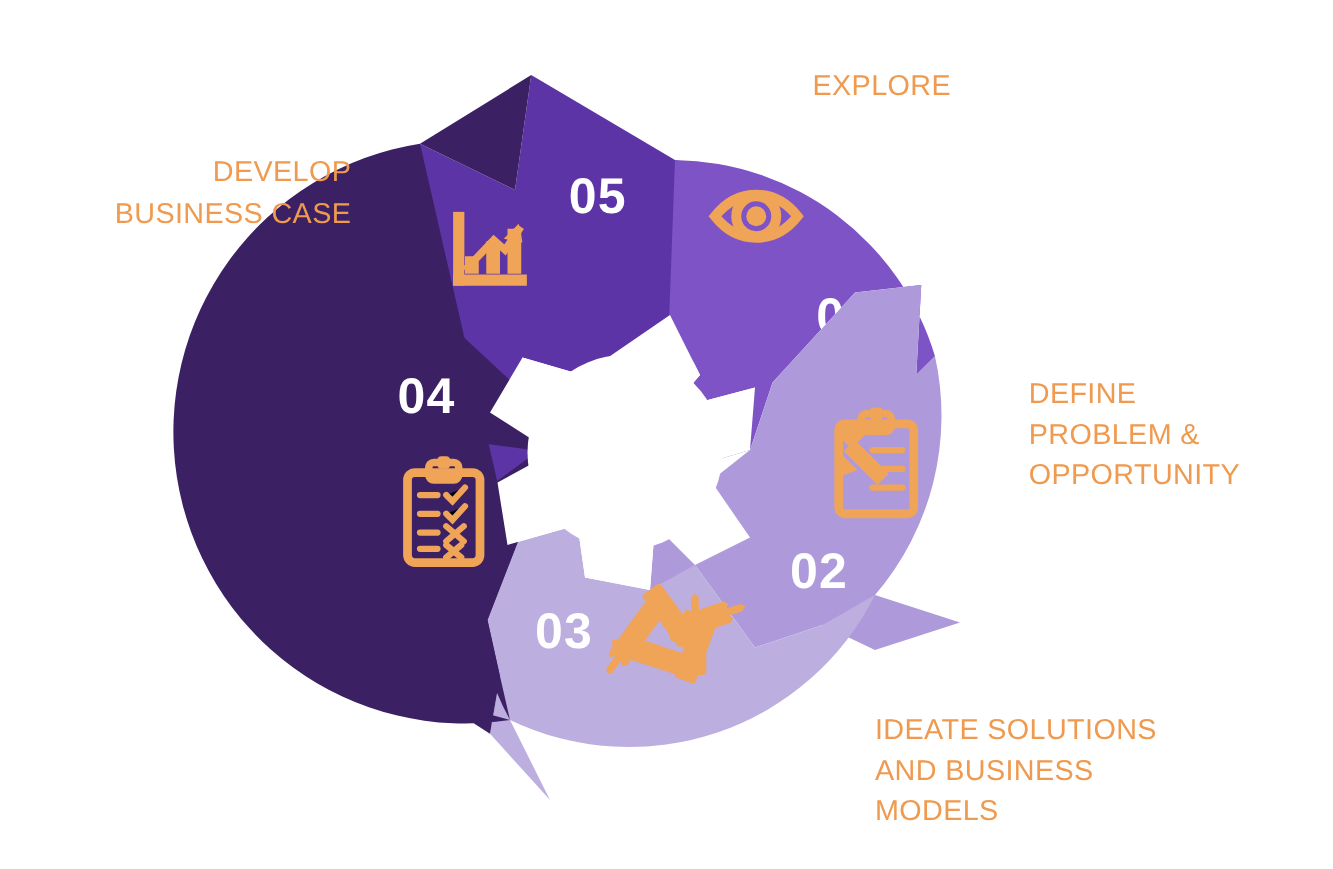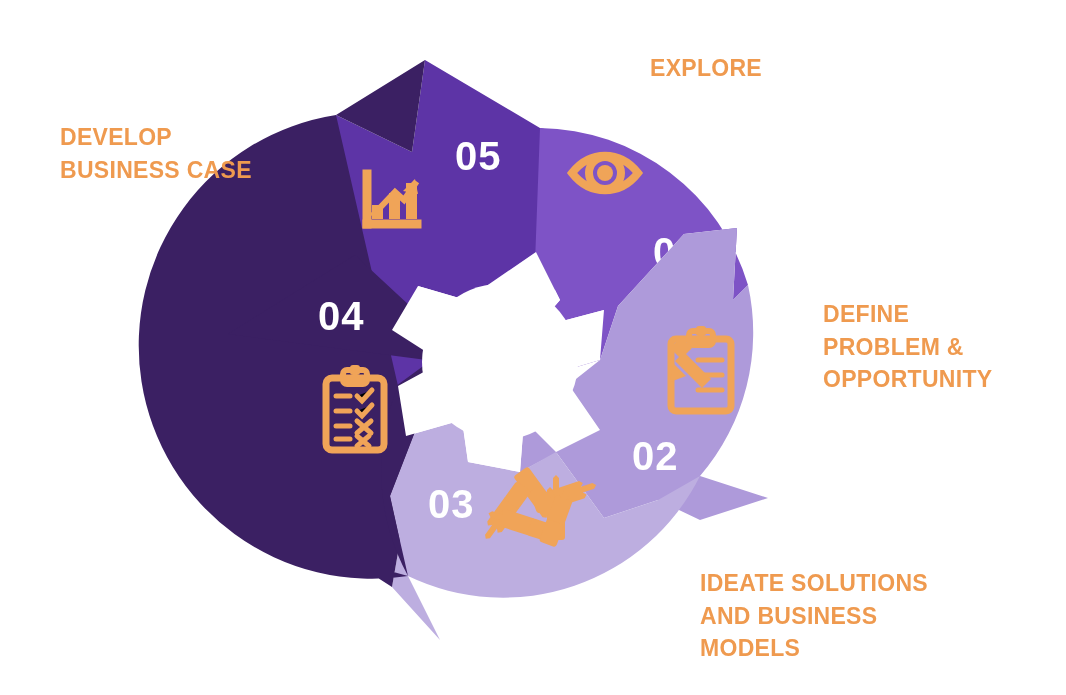--- a/index.html
+++ b/index.html
@@ -8,31 +8,31 @@
     background:#ffffff;
     font-family:"Liberation Sans", sans-serif;
     overflow:hidden;
     position:relative;
   }
   #stage{position:absolute;left:0;top:0;width:1066px;height:695px;}
   svg#wheel{position:absolute;left:0;top:0;width:1066px;height:695px;}
   .label{
     position:absolute;
     color:#ef9a4f;
-    font-weight:bold;
+    font-weight:normal;
     font-size:23px;
     line-height:1.42;
     letter-spacing:0.3px;
     white-space:pre-line;
   }
   .lbl-explore{left:650px;top:52px;text-align:left;}
   .lbl-define{left:823px;top:298px;text-align:left;}
   .lbl-ideate{left:700px;top:567px;text-align:left;}
   .lbl-prototype{left:68px;top:392px;text-align:left;}
-  .lbl-develop{left:60px;top:121px;width:205px;}
+  .lbl-develop{left:76px;top:121px;text-align:right;width:205px;}
   .num{
     fill:#ffffff;
     font-family:"Liberation Sans", sans-serif;
     font-weight:bold;
     font-size:40px;
     letter-spacing:1px;
   }
 </style>
 </head>
 <body>

